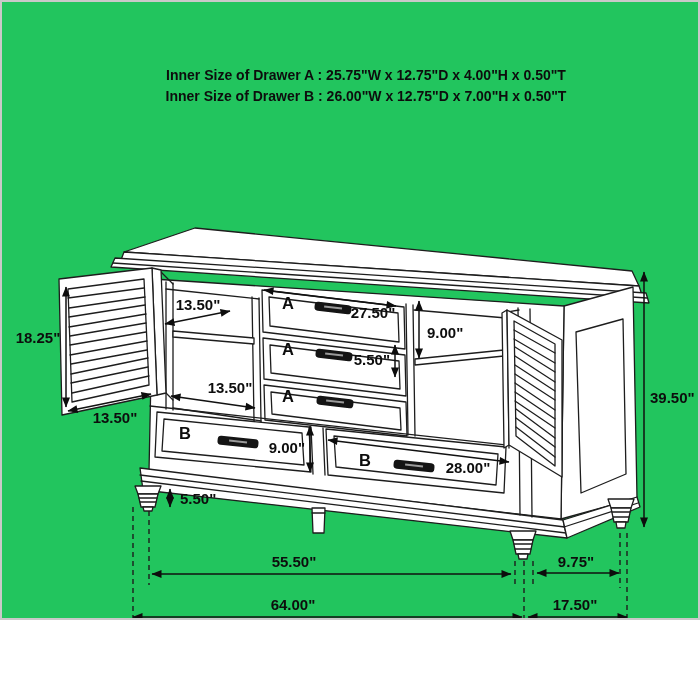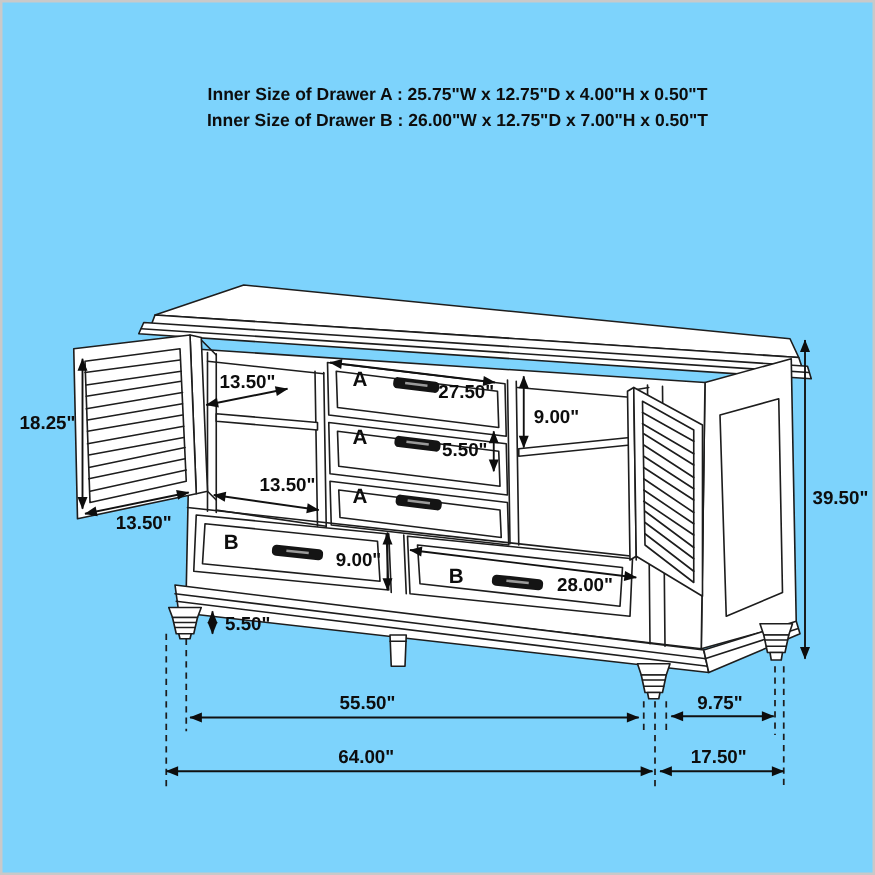--- a/index.html
+++ b/index.html
@@ -1,17 +1,17 @@
 <!DOCTYPE html>
 <html><head>
 <meta charset="utf-8">
 <style>
   html,body{margin:0;padding:0;background:#ffffff;}
   .frame{
-    position:relative;width:700px;height:700px;background:#7dd3fc;
+    position:relative;width:700px;height:620px;background:#22c55e;
     border:2px solid #c9c9c9;box-sizing:border-box;
     font-family:"Liberation Sans",sans-serif;overflow:hidden;
   }
   svg.art{position:absolute;left:0;top:0;width:696px;height:696px;}
   .ln{stroke:#1d1d1d;stroke-width:1.3;fill:none;stroke-linejoin:round;stroke-linecap:round;}
   .fw{fill:#ffffff;}
   .dash{stroke:#1d1d1d;stroke-width:1.4;fill:none;stroke-dasharray:5 4;}
   .dim{stroke:#111111;stroke-width:1.5;fill:none;}
   .hnd{fill:#141414;stroke:none;}
   .hnd-hi{fill:#9a9a9a;stroke:none;}

